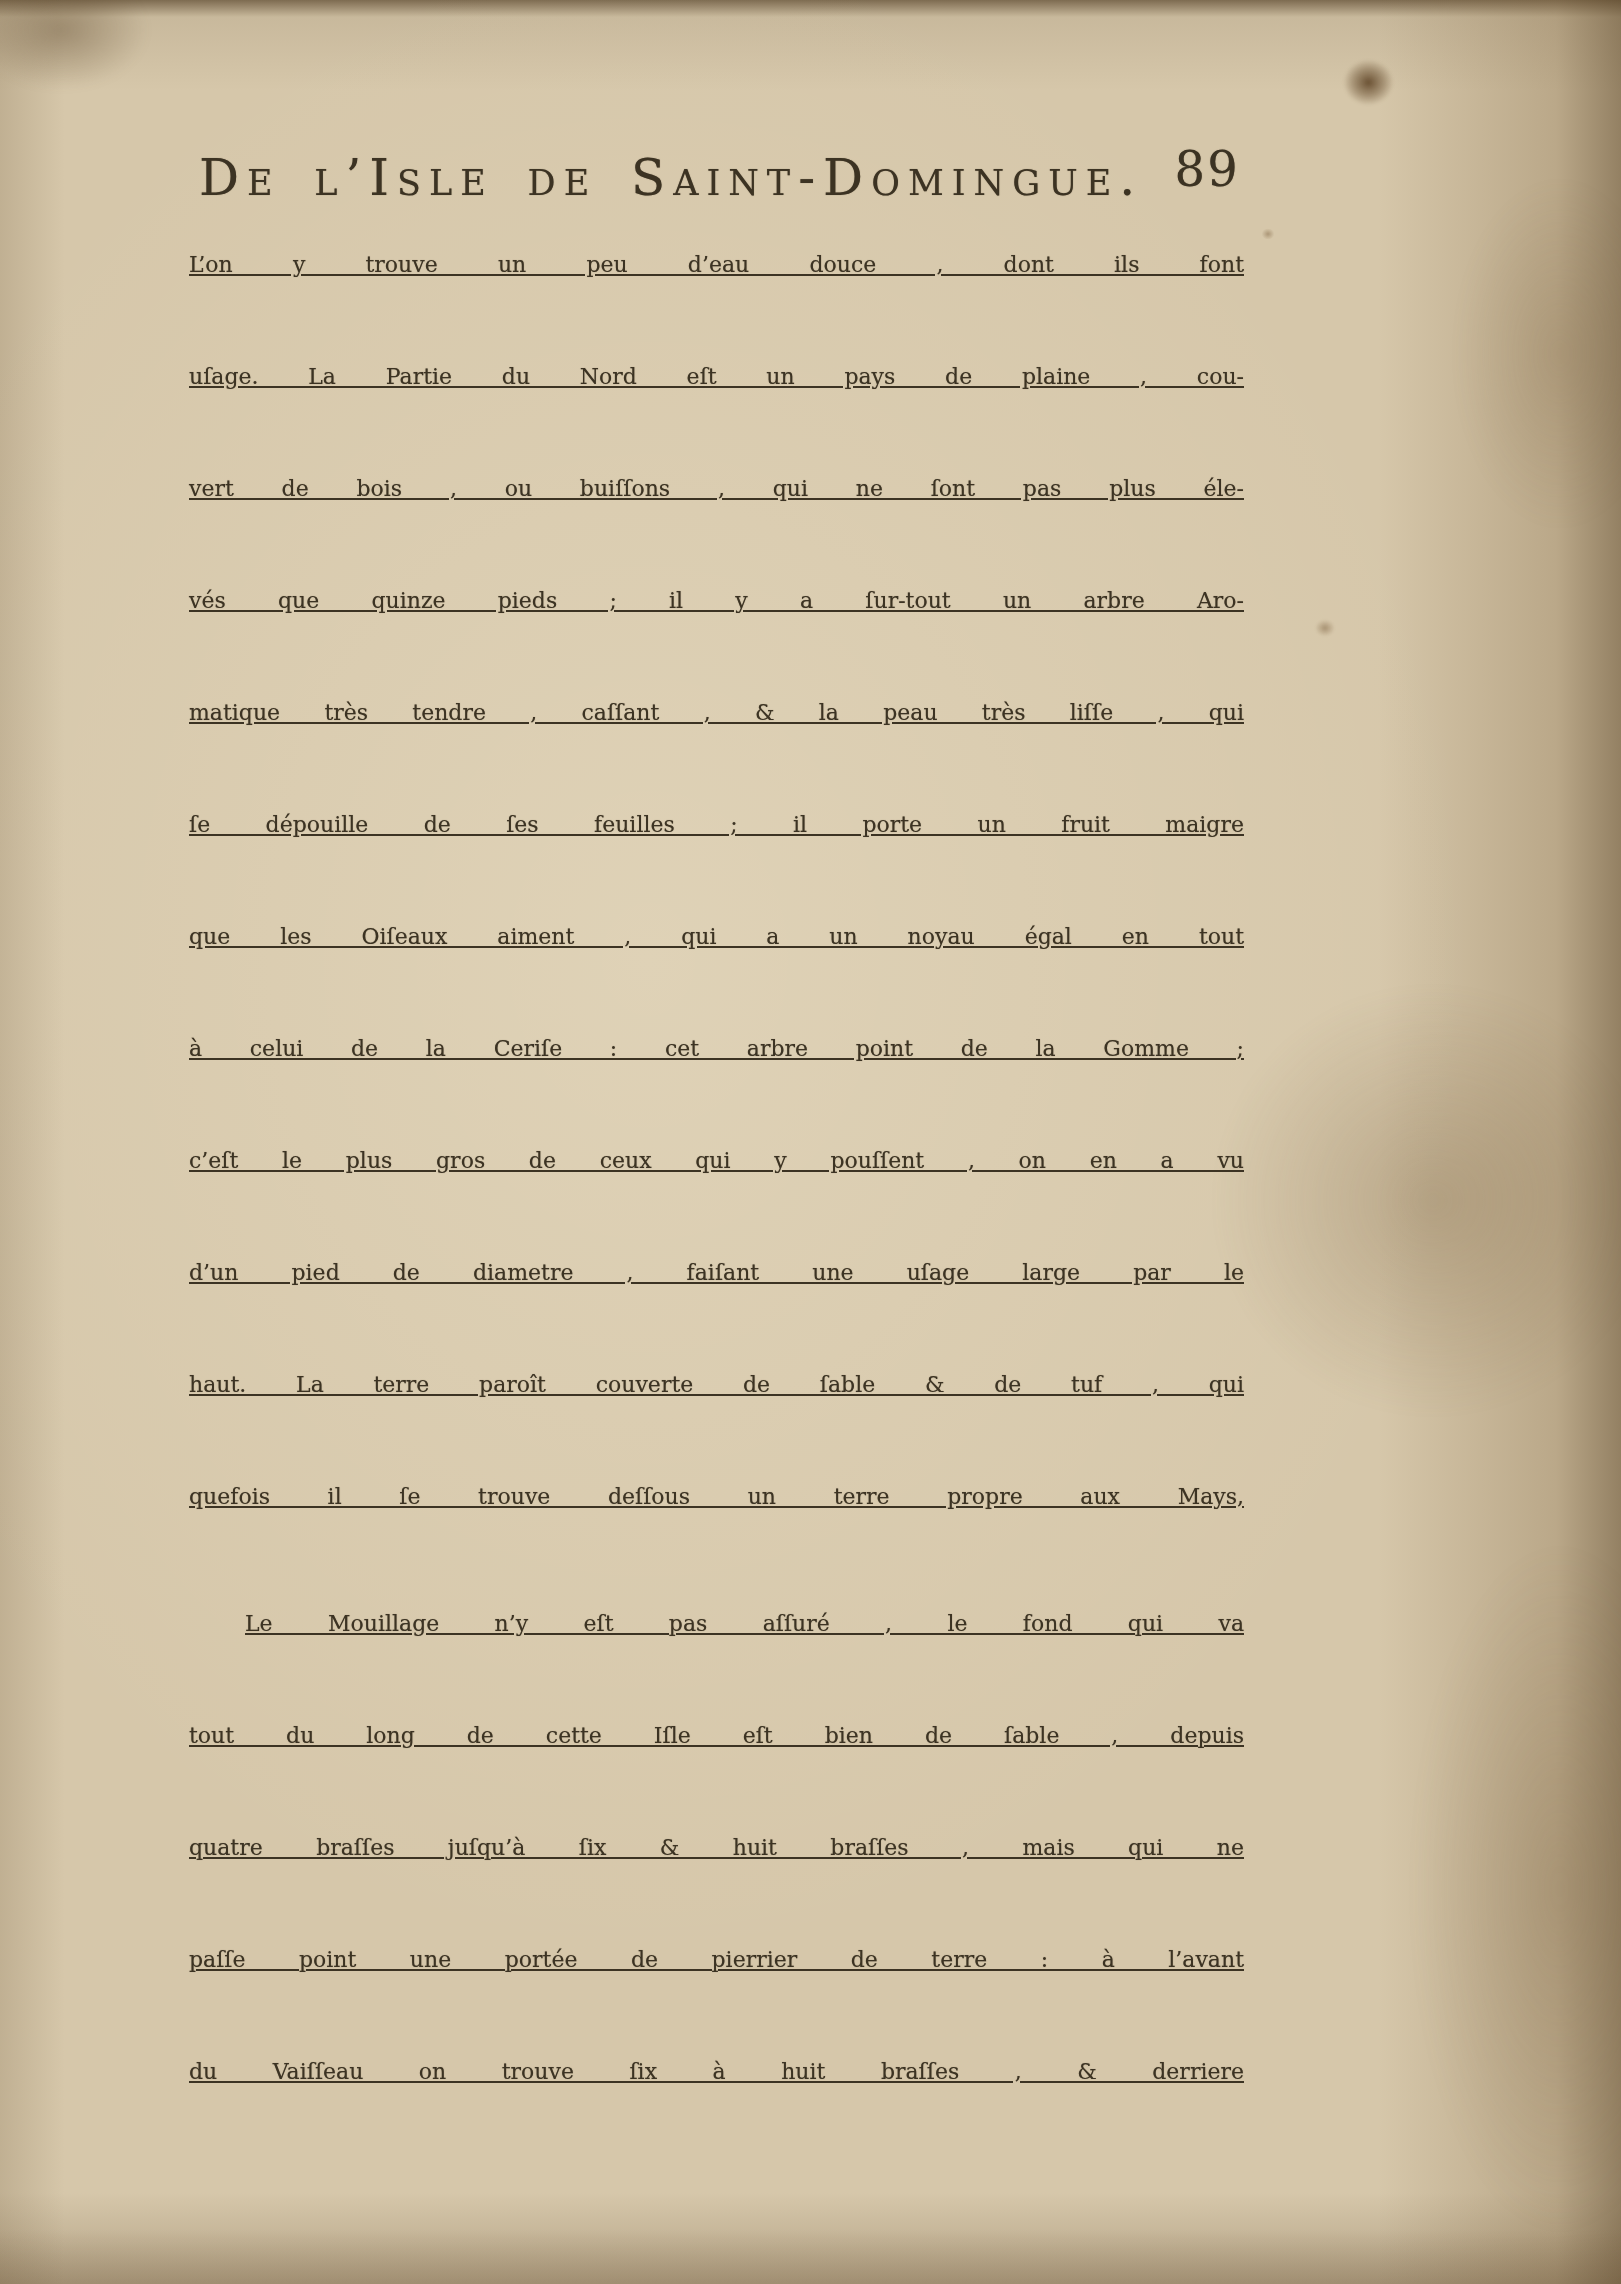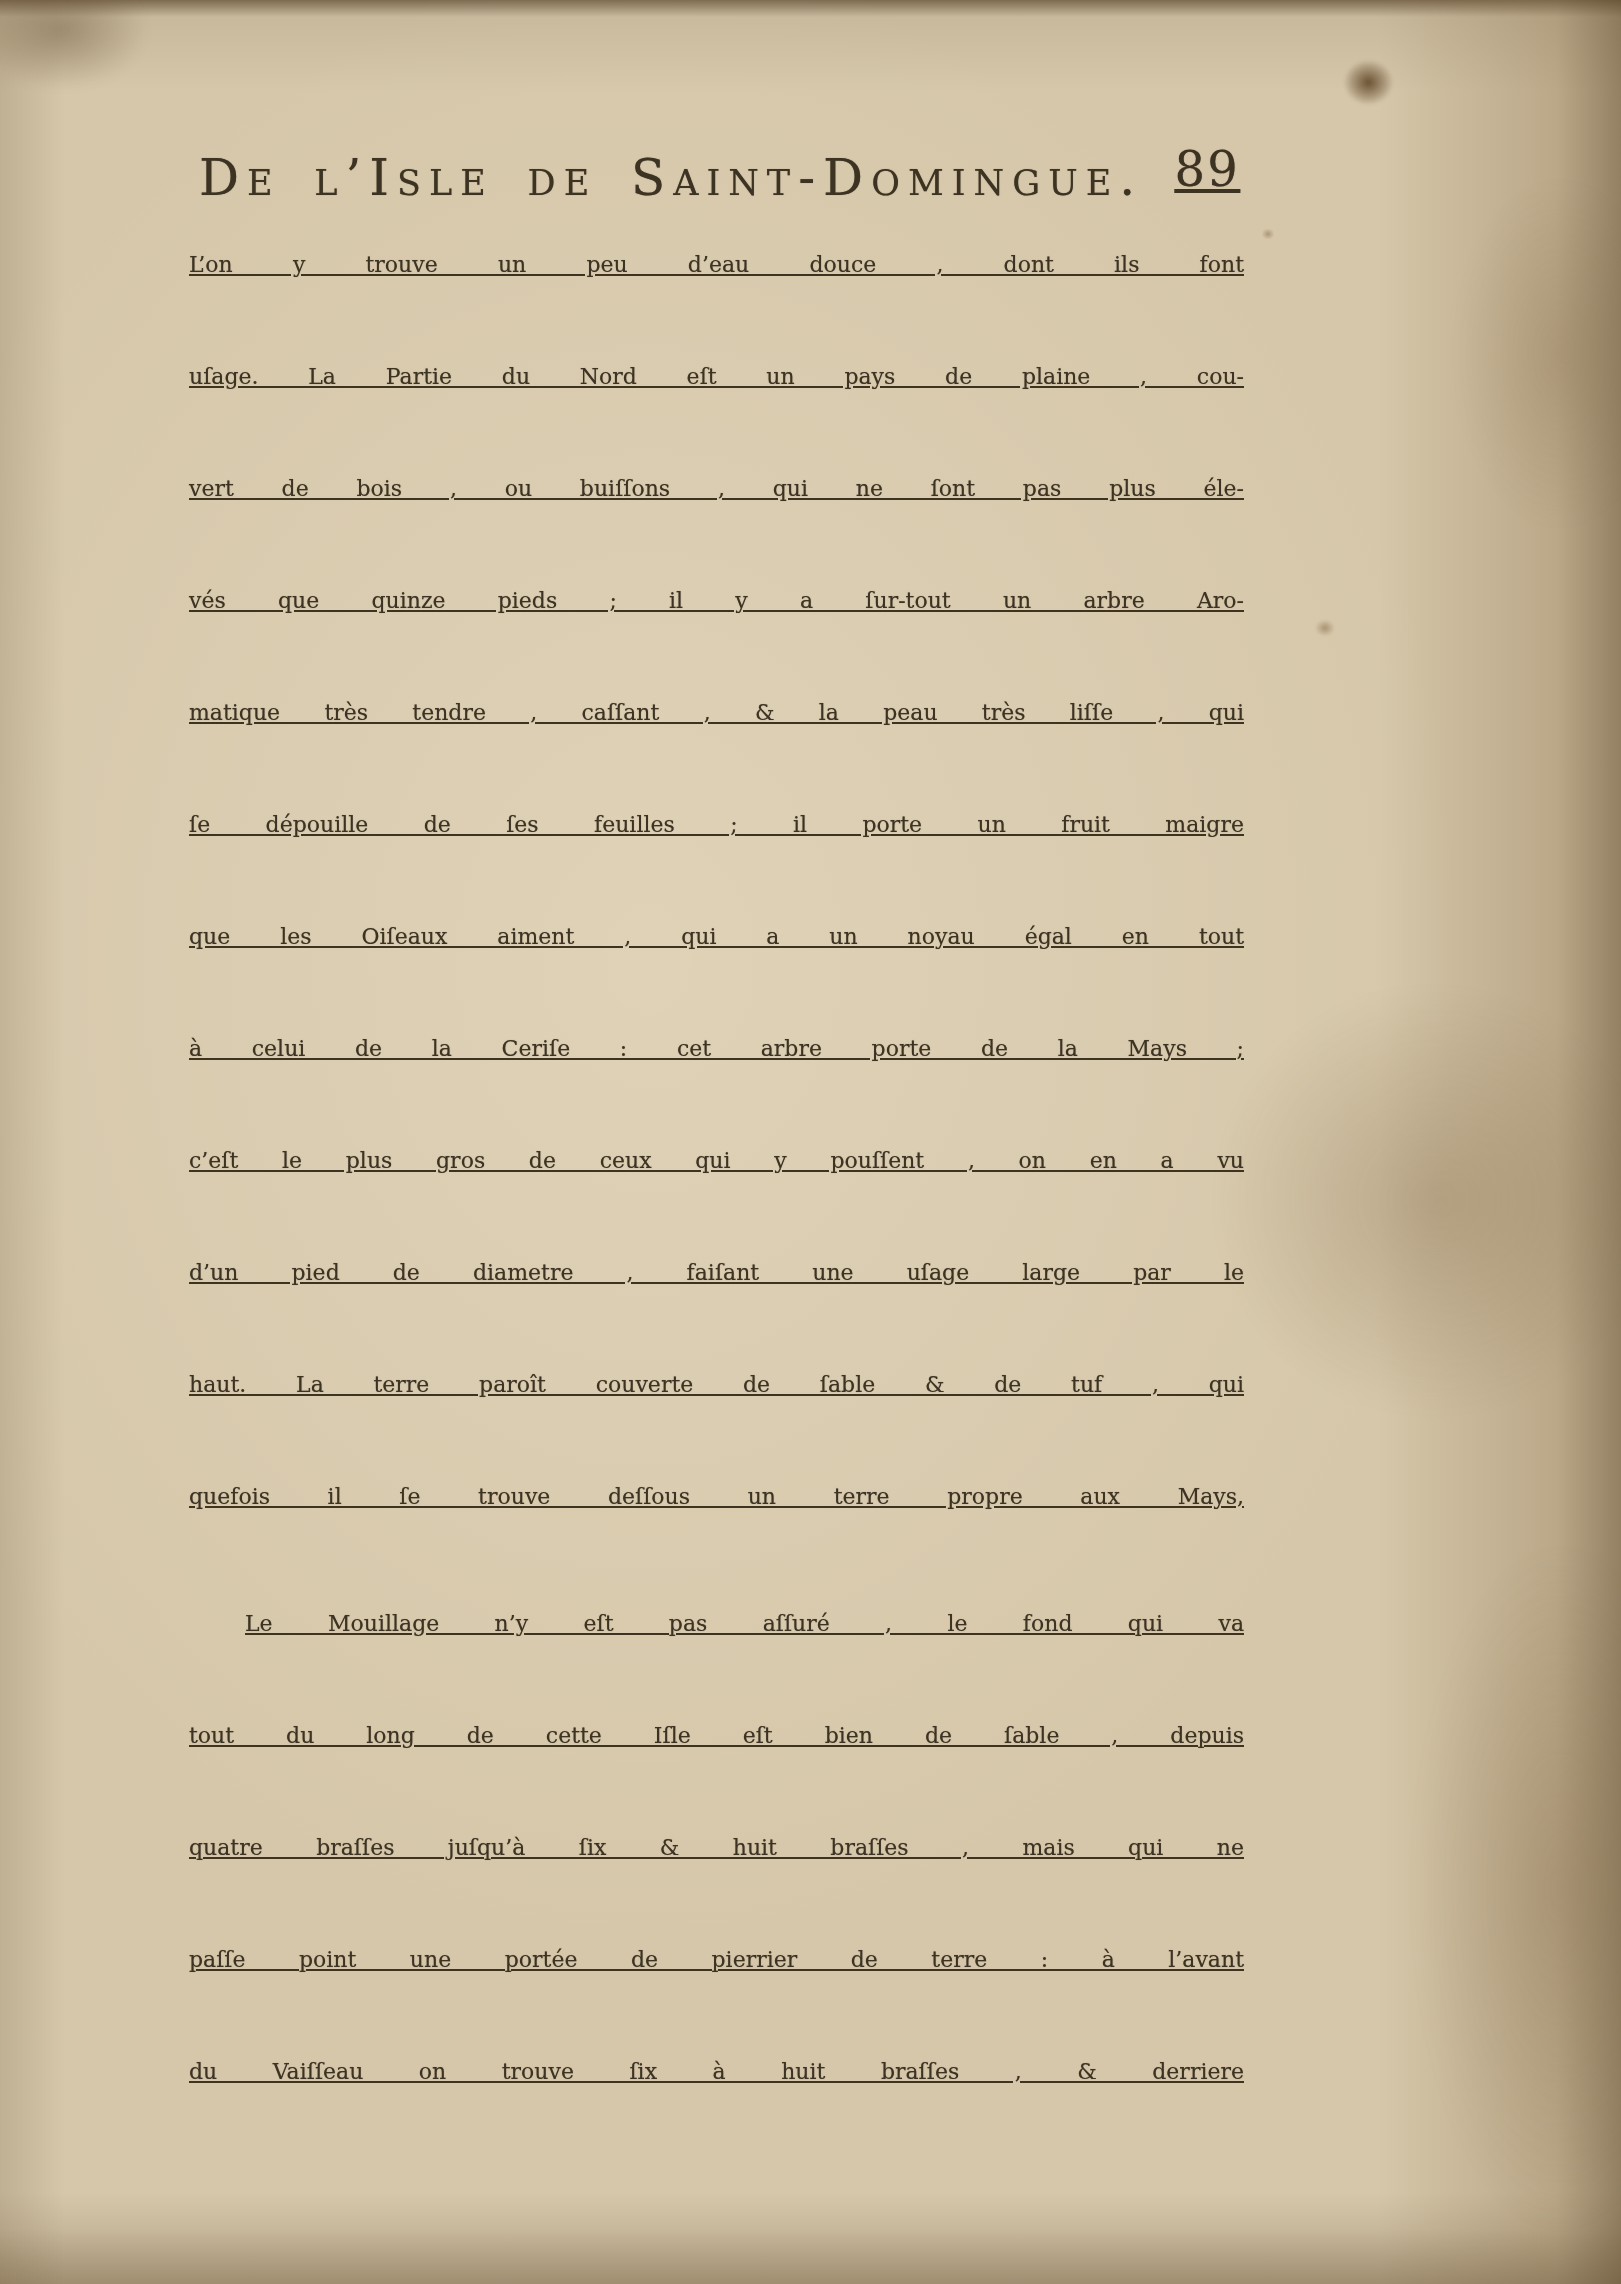--- a/index.html
+++ b/index.html
@@ -79,21 +79,20 @@
     word-spacing:9.8px;
     padding-right:91px; 
     text-shadow:0 0 0.9px rgba(60,48,30,0.55);
   }
   .pagenum{
     position:absolute;
     right:3.7px;top:-8.5px;
     font-size:48px;
     letter-spacing:2.4px;
     text-shadow:0 0 0.9px rgba(60,48,30,0.55);
-    text-decoration:underline;
   }
 
   .paras{margin-top:16px;}
   .para{margin:0;}
   .para + .para{margin-top:14.6px;}
   .line{
     font-size:22px;
     line-height:56px;
     text-align:justify;
     text-shadow:0 0 0.8px rgba(58,47,30,0.5);
@@ -127,21 +126,21 @@
 
     <div class="paras">
         <div class="para">
           <div class="line">L’on y trouve un peu d’eau douce , dont ils font</div>
           <div class="line">uſage. La Partie du Nord eſt un pays de plaine , cou-</div>
           <div class="line">vert de bois , ou buiſſons , qui ne ſont pas plus éle-</div>
           <div class="line">vés que quinze pieds ; il y a ſur-tout un arbre Aro-</div>
           <div class="line">matique très tendre , caſſant , &amp; la peau très liſſe , qui</div>
           <div class="line">ſe dépouille de ſes feuilles ; il porte un fruit maigre</div>
           <div class="line">que les Oiſeaux aiment , qui a un noyau égal en tout</div>
-          <div class="line">à celui de la Ceriſe : cet arbre porte de la Mays ;</div>
+          <div class="line">à celui de la Ceriſe : cet arbre point de la Gomme ;</div>
           <div class="line">c’eſt le plus gros de ceux qui y pouſſent , on en a vu</div>
           <div class="line">d’un pied de diametre , faiſant une uſage large par le</div>
           <div class="line">haut. La terre paroît couverte de ſable &amp; de tuf , qui</div>
           <div class="line">quefois il ſe trouve deſſous un terre propre aux Mays,</div>
         </div>
         <div class="para indent">
           <div class="line">Le Mouillage n’y eſt pas aſſuré , le fond qui va</div>
           <div class="line">tout du long de cette Iſle eſt bien de ſable , depuis</div>
           <div class="line">quatre braſſes juſqu’à ſix &amp; huit braſſes , mais qui ne</div>
           <div class="line">paſſe point une portée de pierrier de terre : à l’avant</div>

